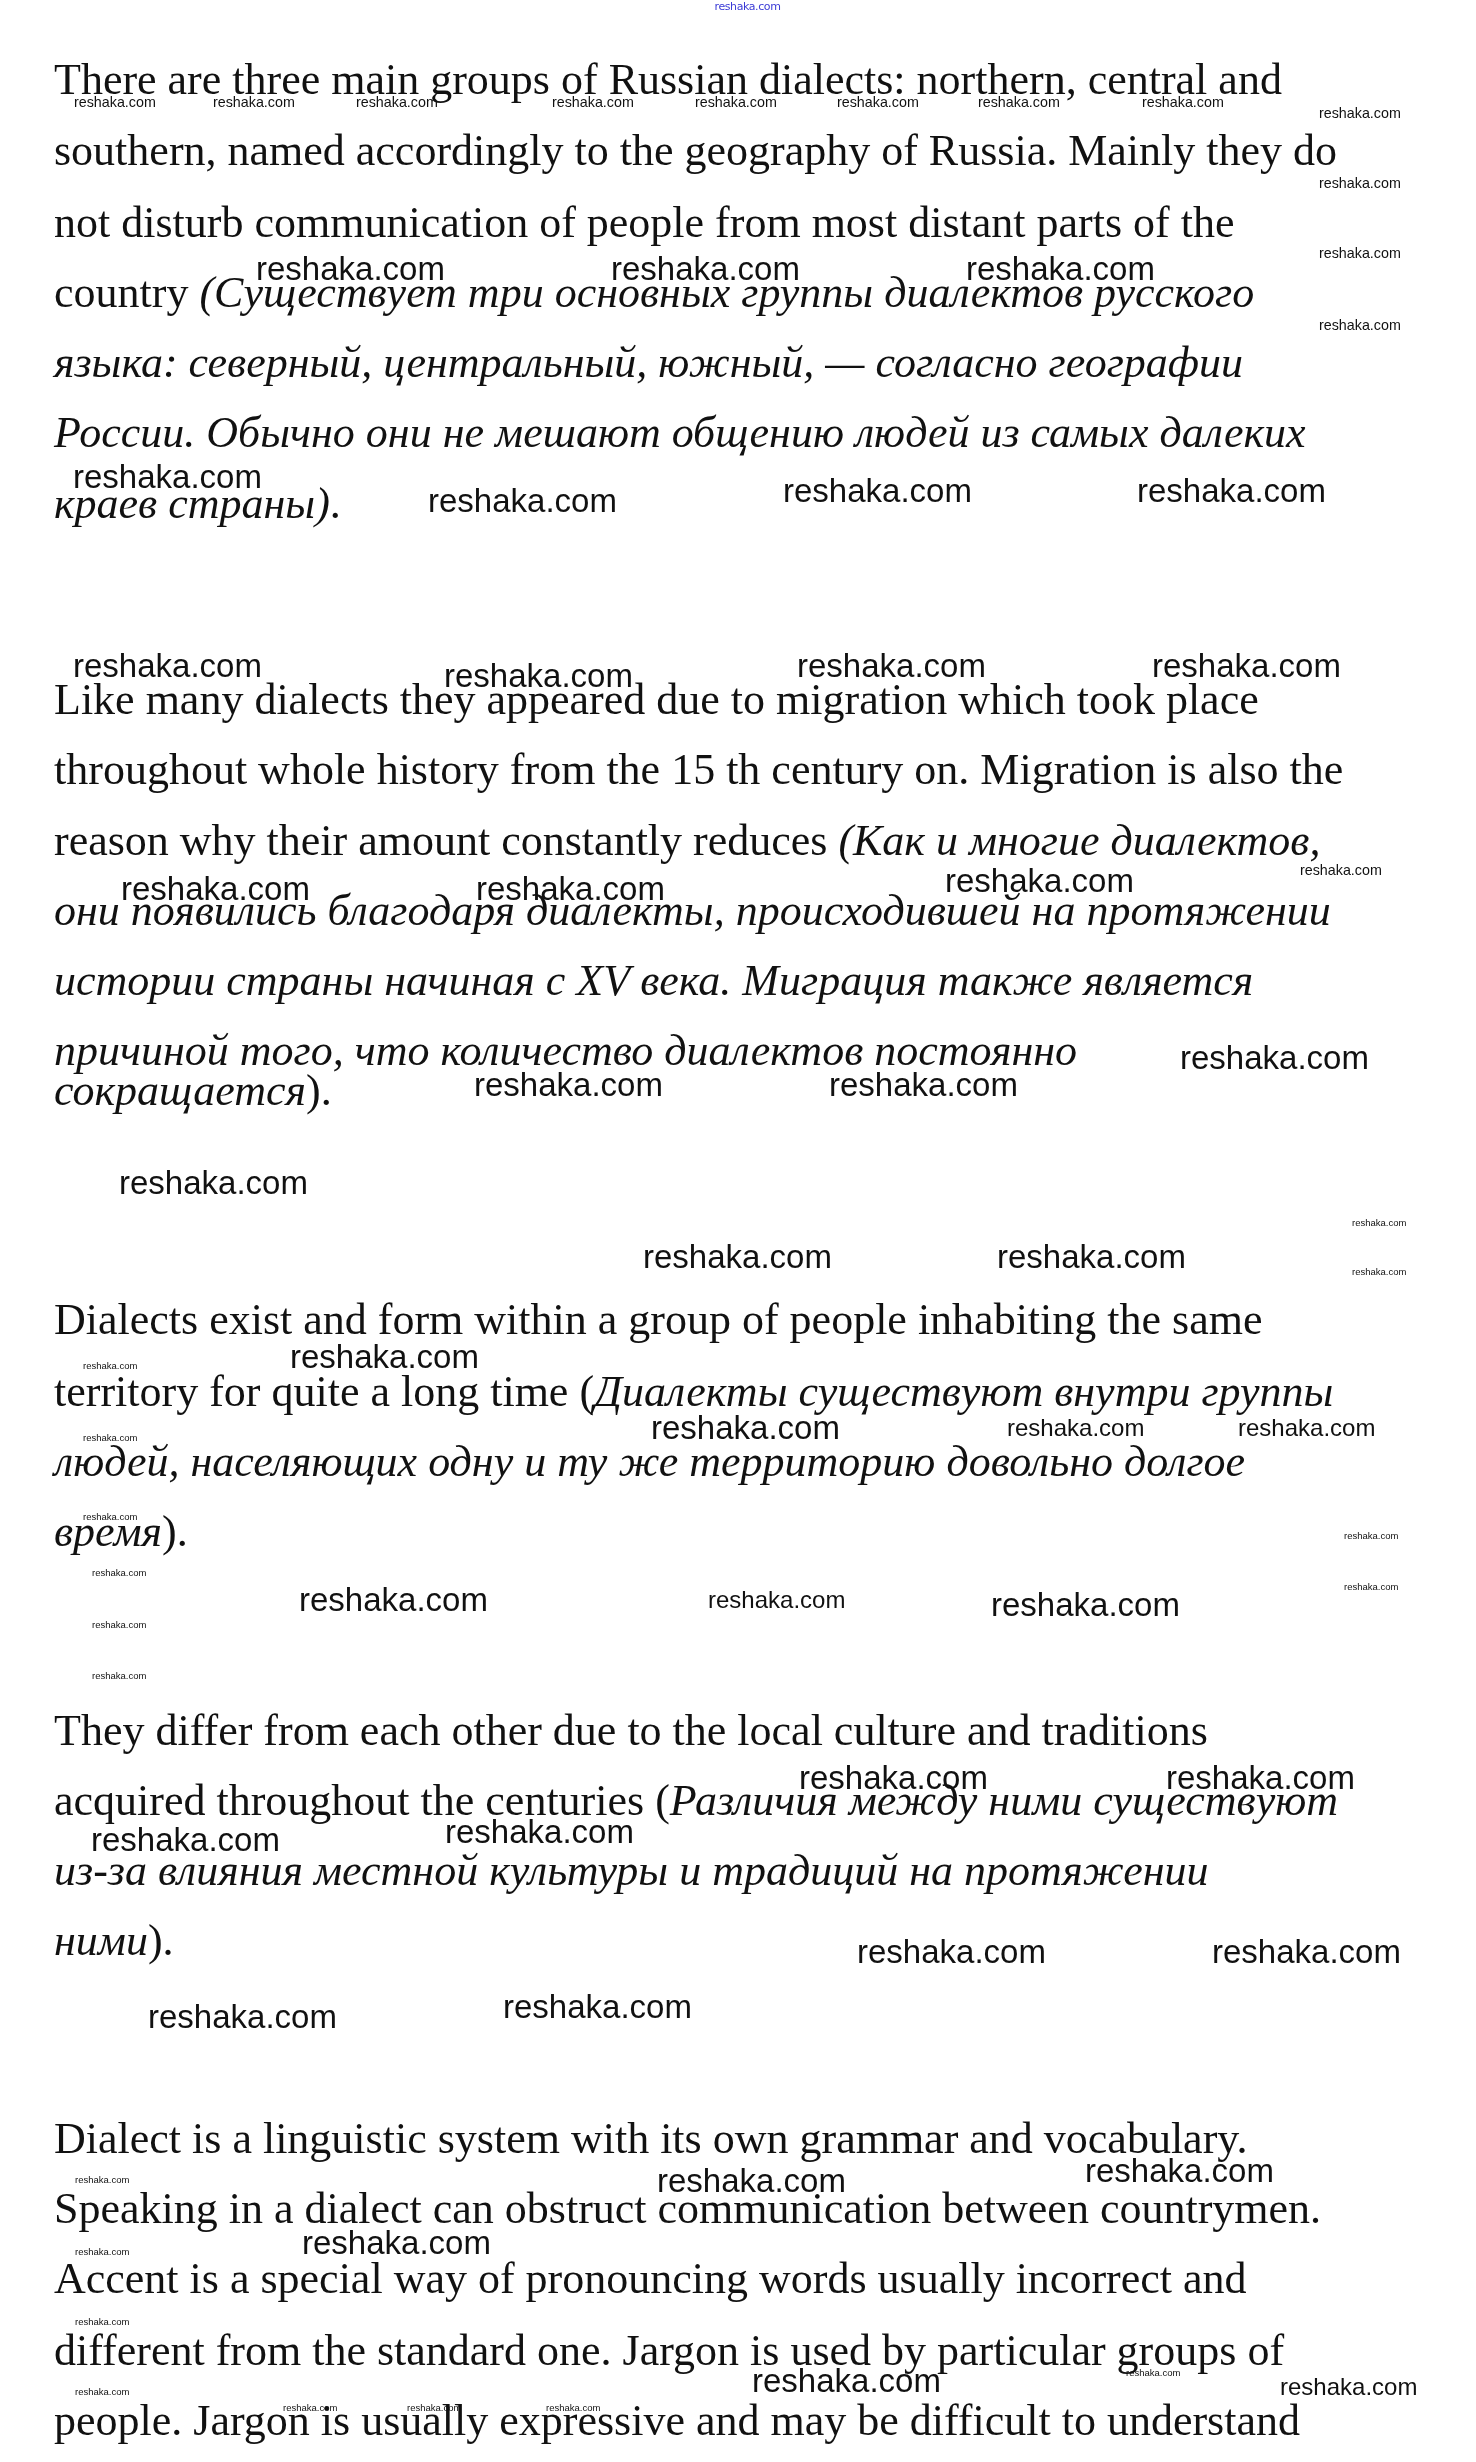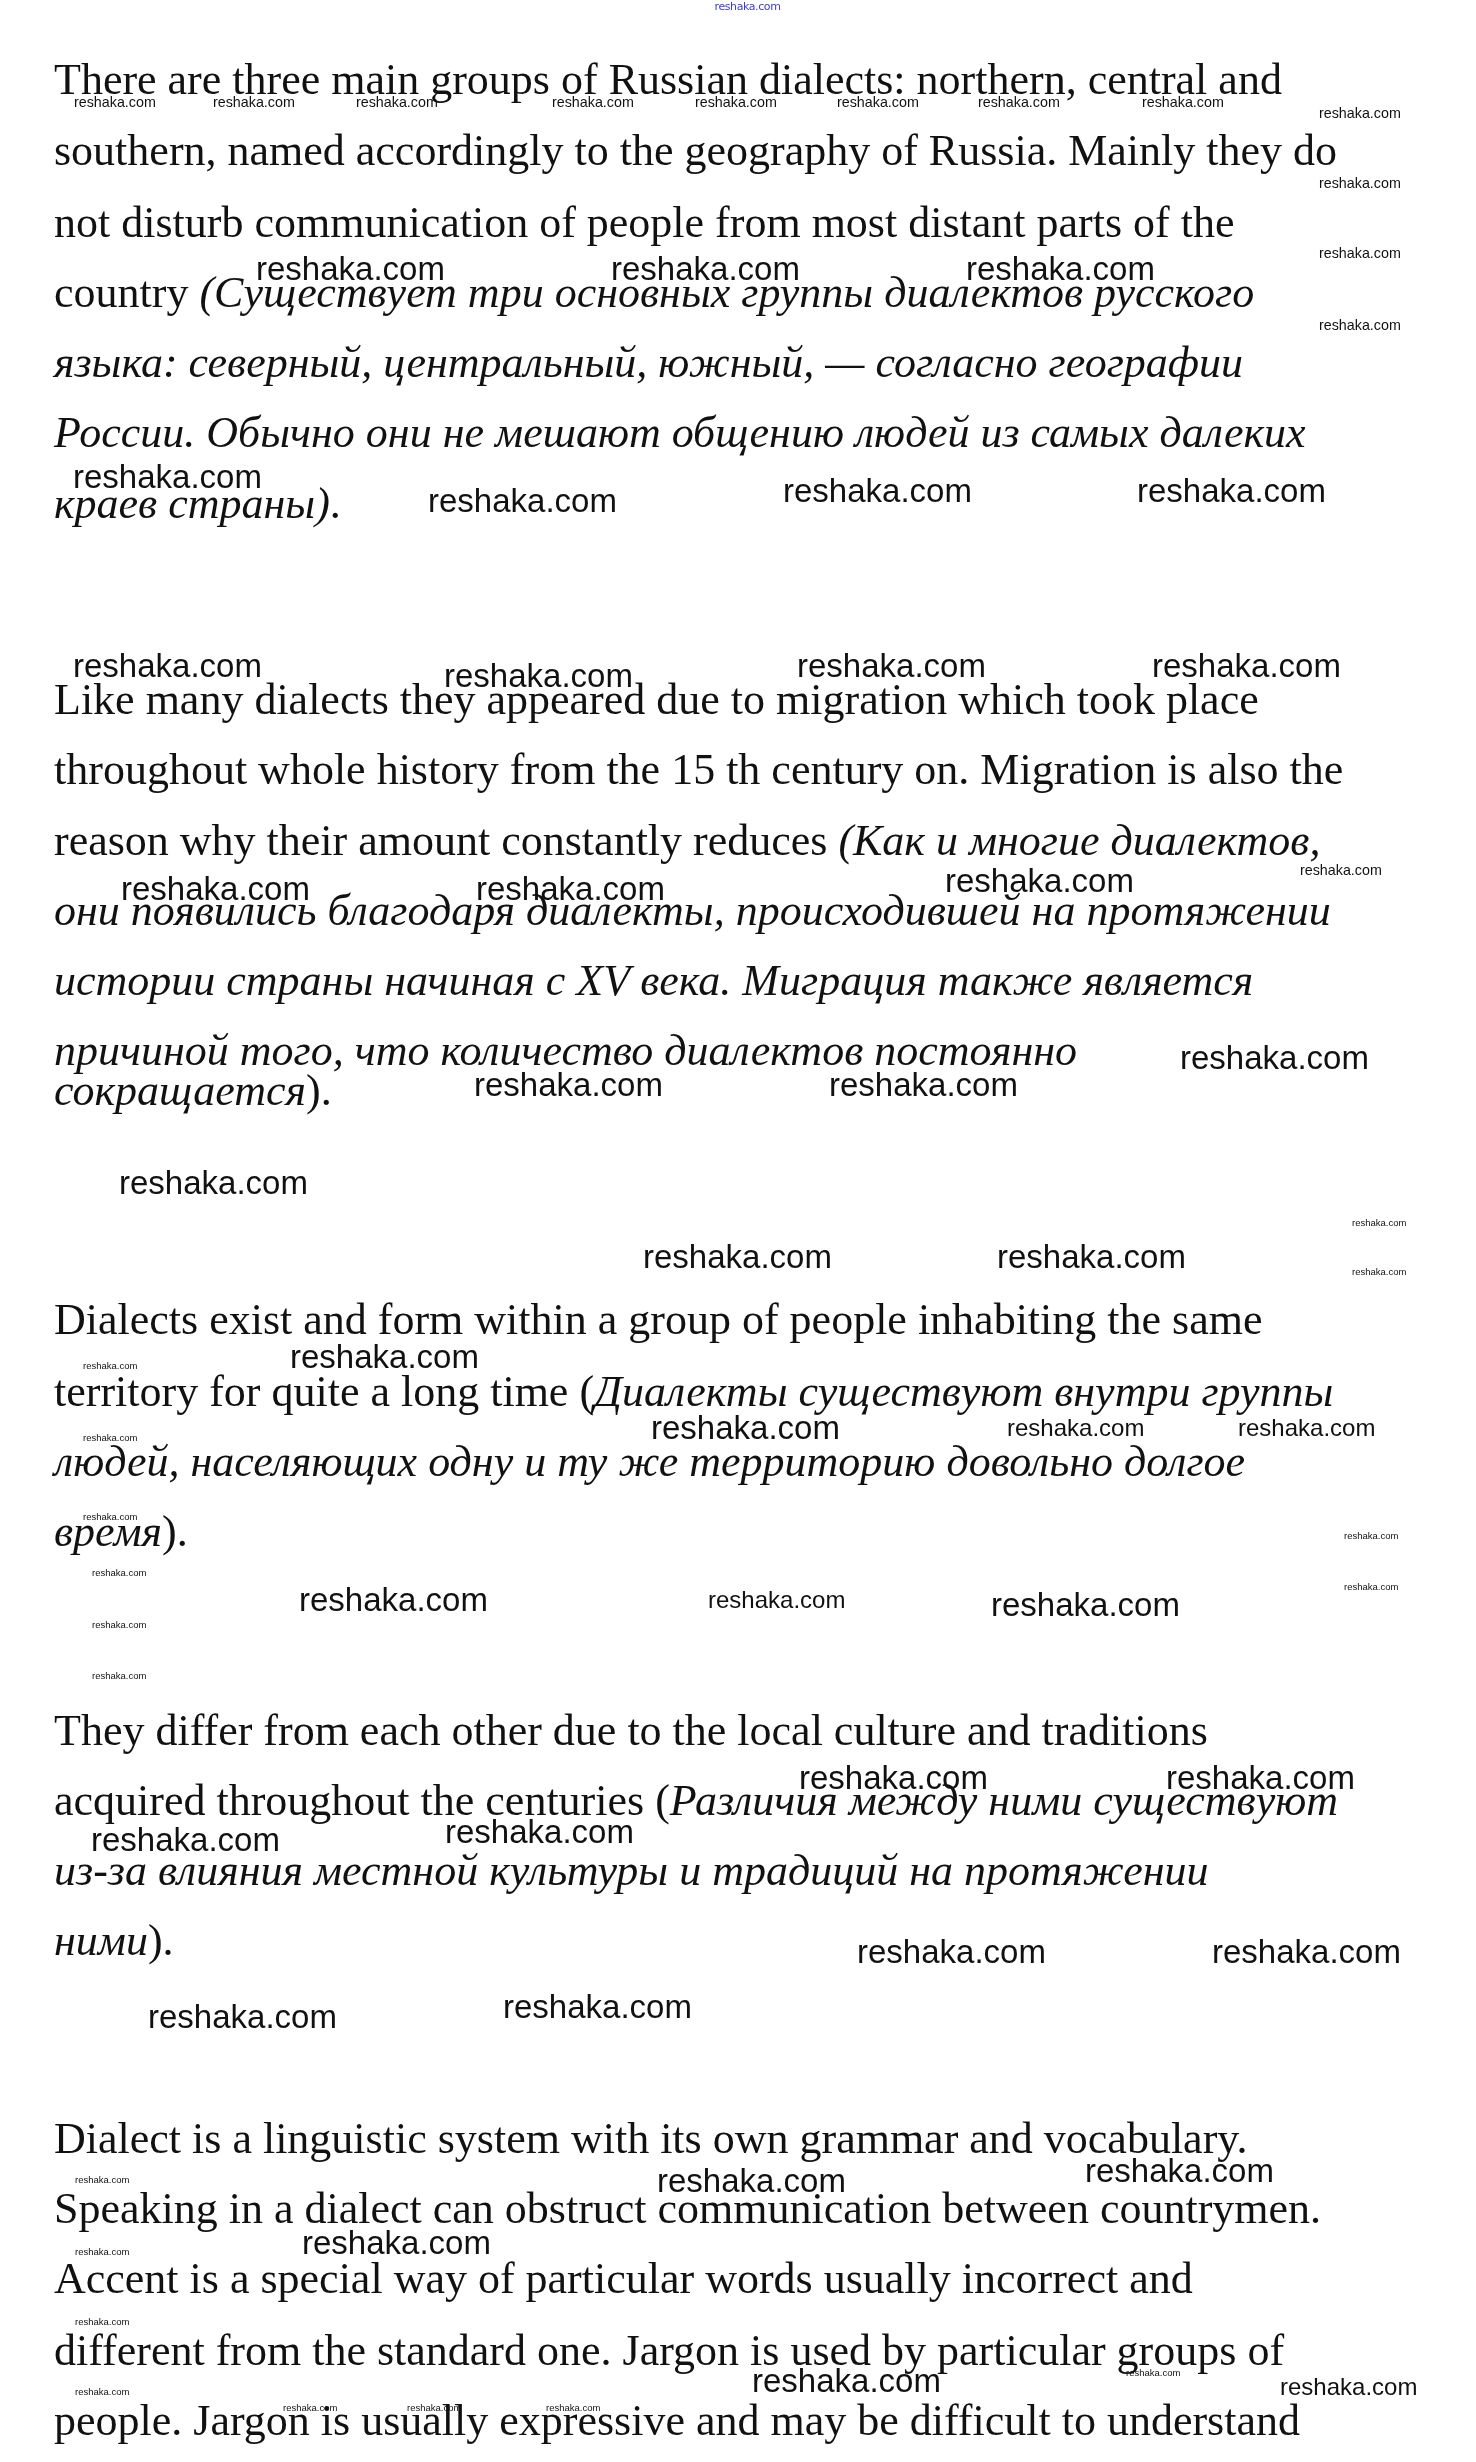--- a/index.html
+++ b/index.html
@@ -60,21 +60,21 @@
 <div>
   <div class="line" style="top:1696px"><span>They differ from each other due to the local culture and traditions</span></div>
   <div class="line" style="top:1766px"><span>acquired throughout the centuries (</span><i>Различия между ними существуют</i></div>
   <div class="line" style="top:1836px"><i>из-за влияния местной культуры и традиций на протяжении</i></div>
   <div class="line" style="top:1906px"><i>ними</i><span>).</span></div>
 </div>
 
 <div>
   <div class="line" style="top:2104px"><span>Dialect is a linguistic system with its own grammar and vocabulary.</span></div>
   <div class="line" style="top:2174px"><span>Speaking in a dialect can obstruct communication between countrymen.</span></div>
-  <div class="line" style="top:2244px"><span>Accent is a special way of particular words usually incorrect and</span></div>
+  <div class="line" style="top:2244px"><span>Accent is a special way of pronouncing words usually incorrect and</span></div>
   <div class="line" style="top:2316px"><span>different from the standard one. Jargon is used by particular groups of</span></div>
   <div class="line" style="top:2386px"><span>people. Jargon is usually expressive and may be difficult to understand</span></div>
 </div>
 
 <div>
 
   <span class="wm s" style="left:74px;top:94px">reshaka.com</span>
   <span class="wm s" style="left:213px;top:94px">reshaka.com</span>
   <span class="wm s" style="left:356px;top:94px">reshaka.com</span>
   <span class="wm s" style="left:552px;top:94px">reshaka.com</span>

